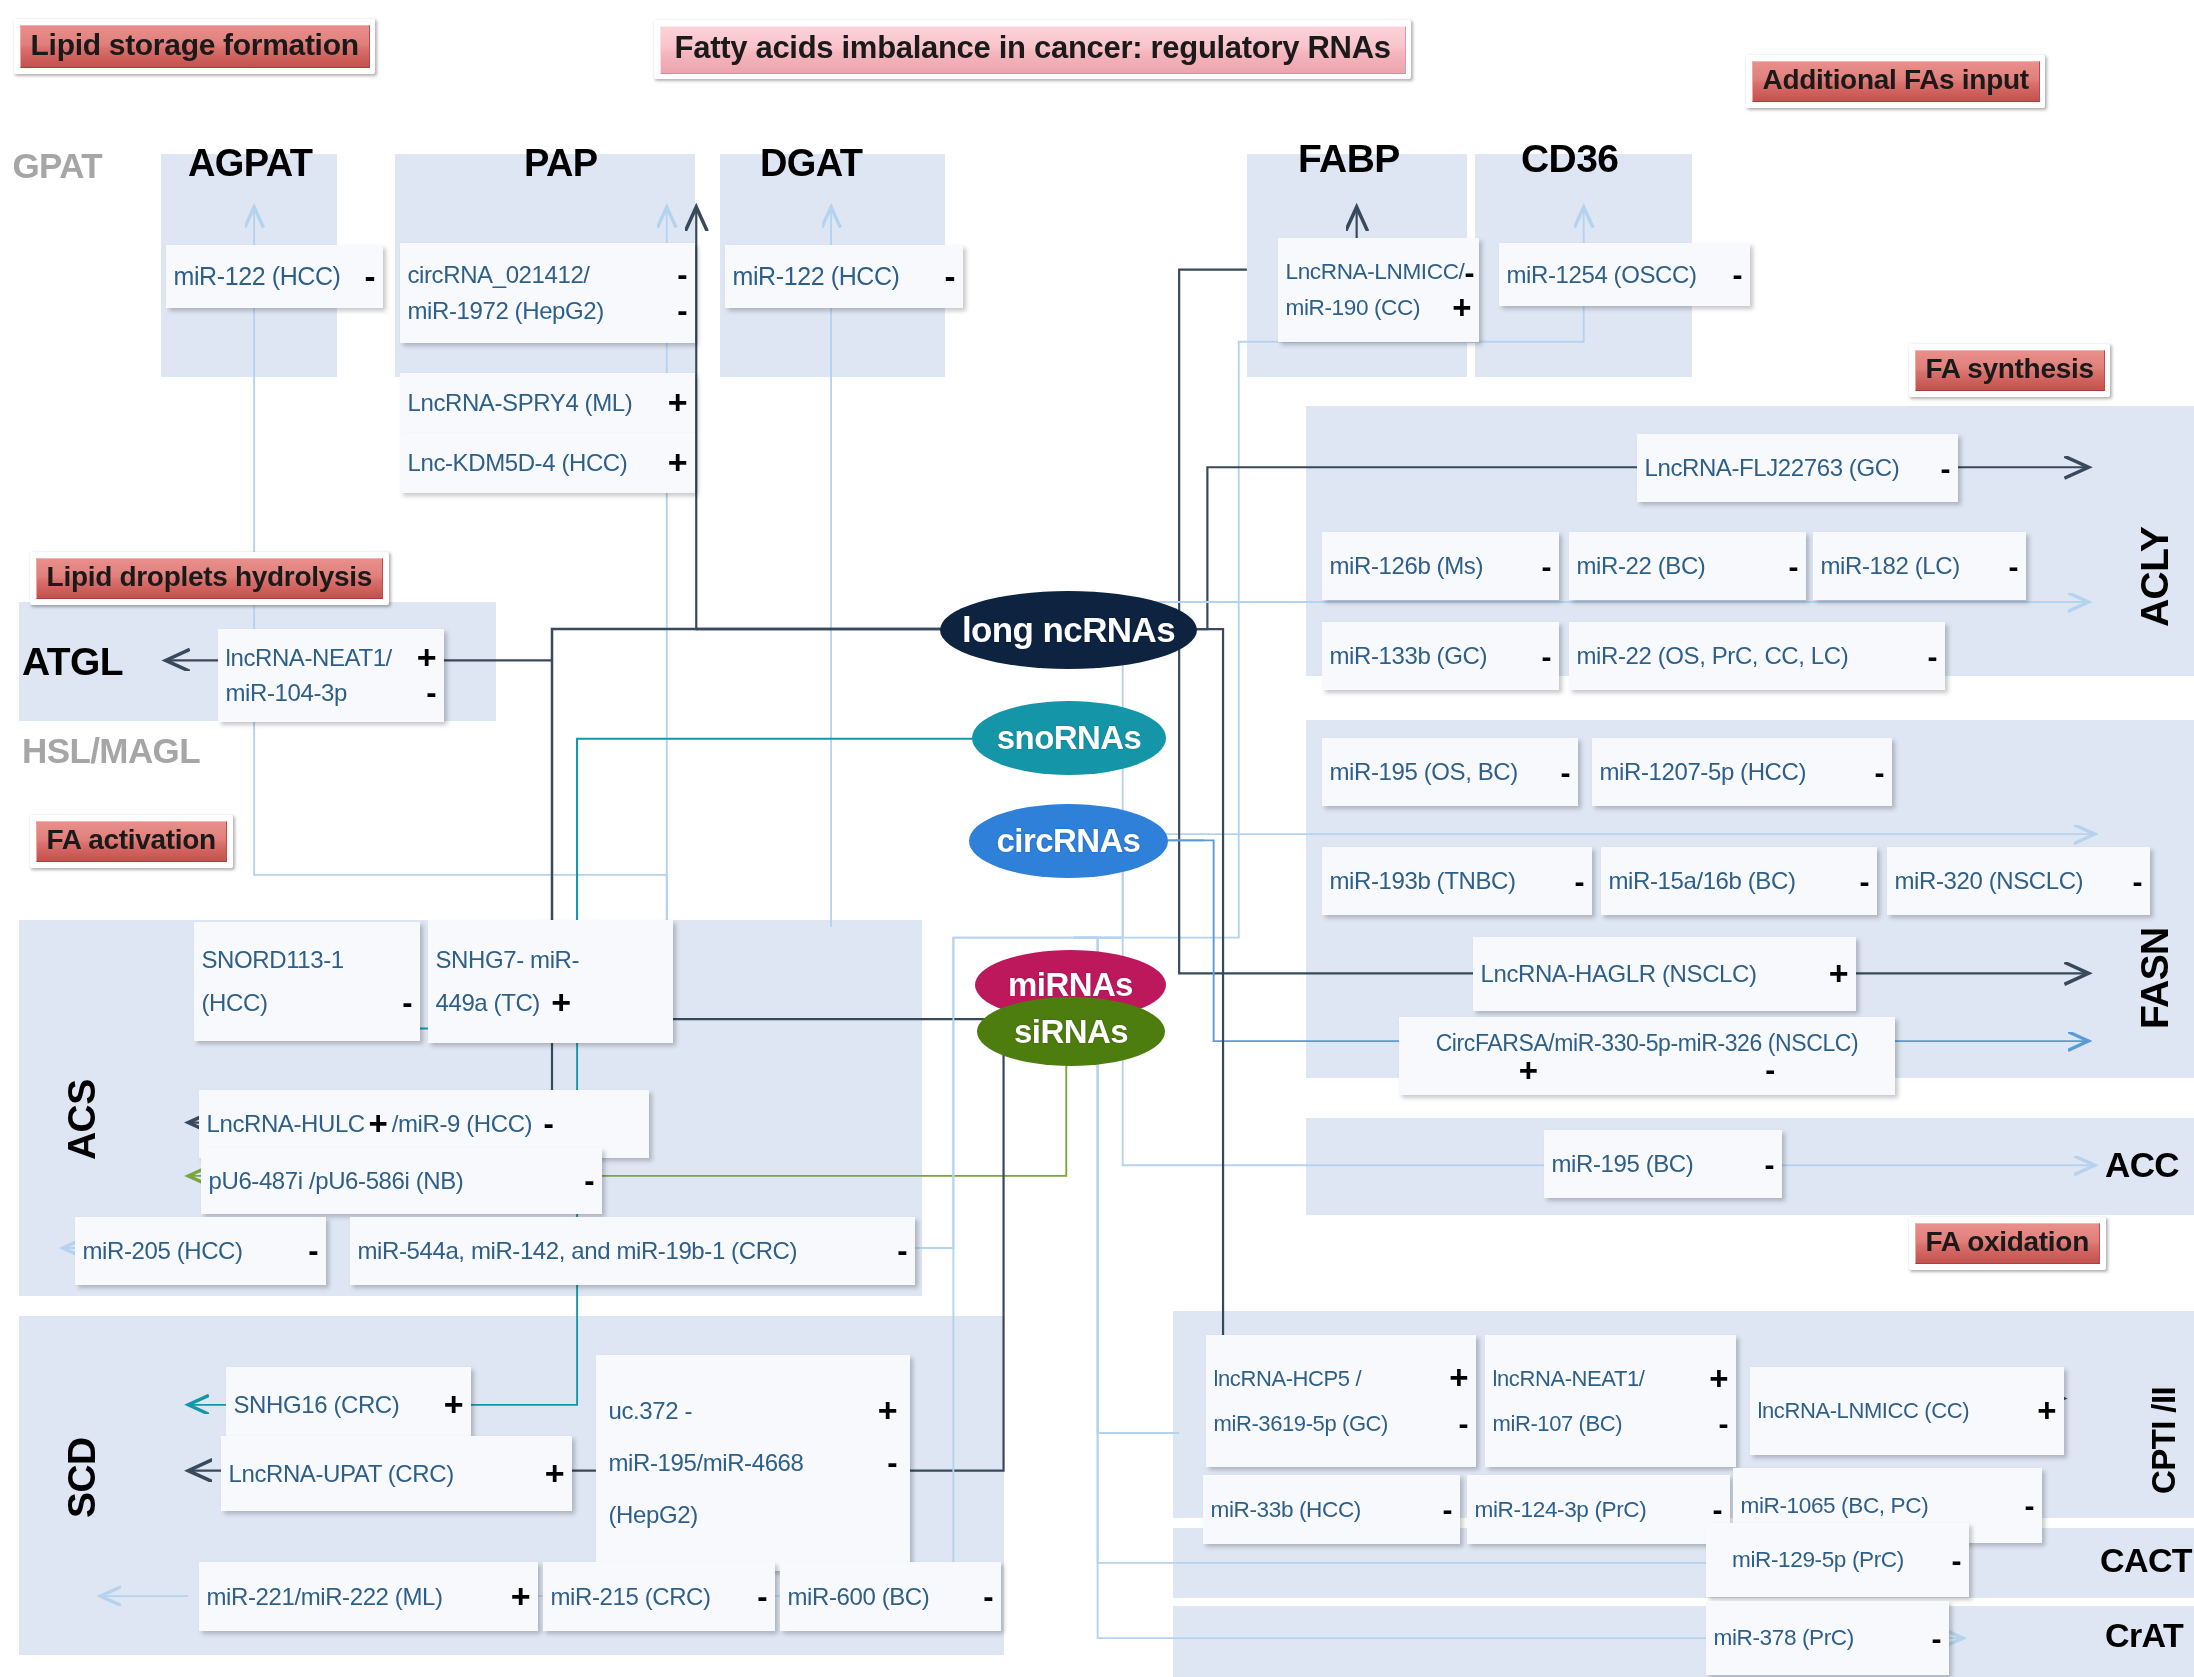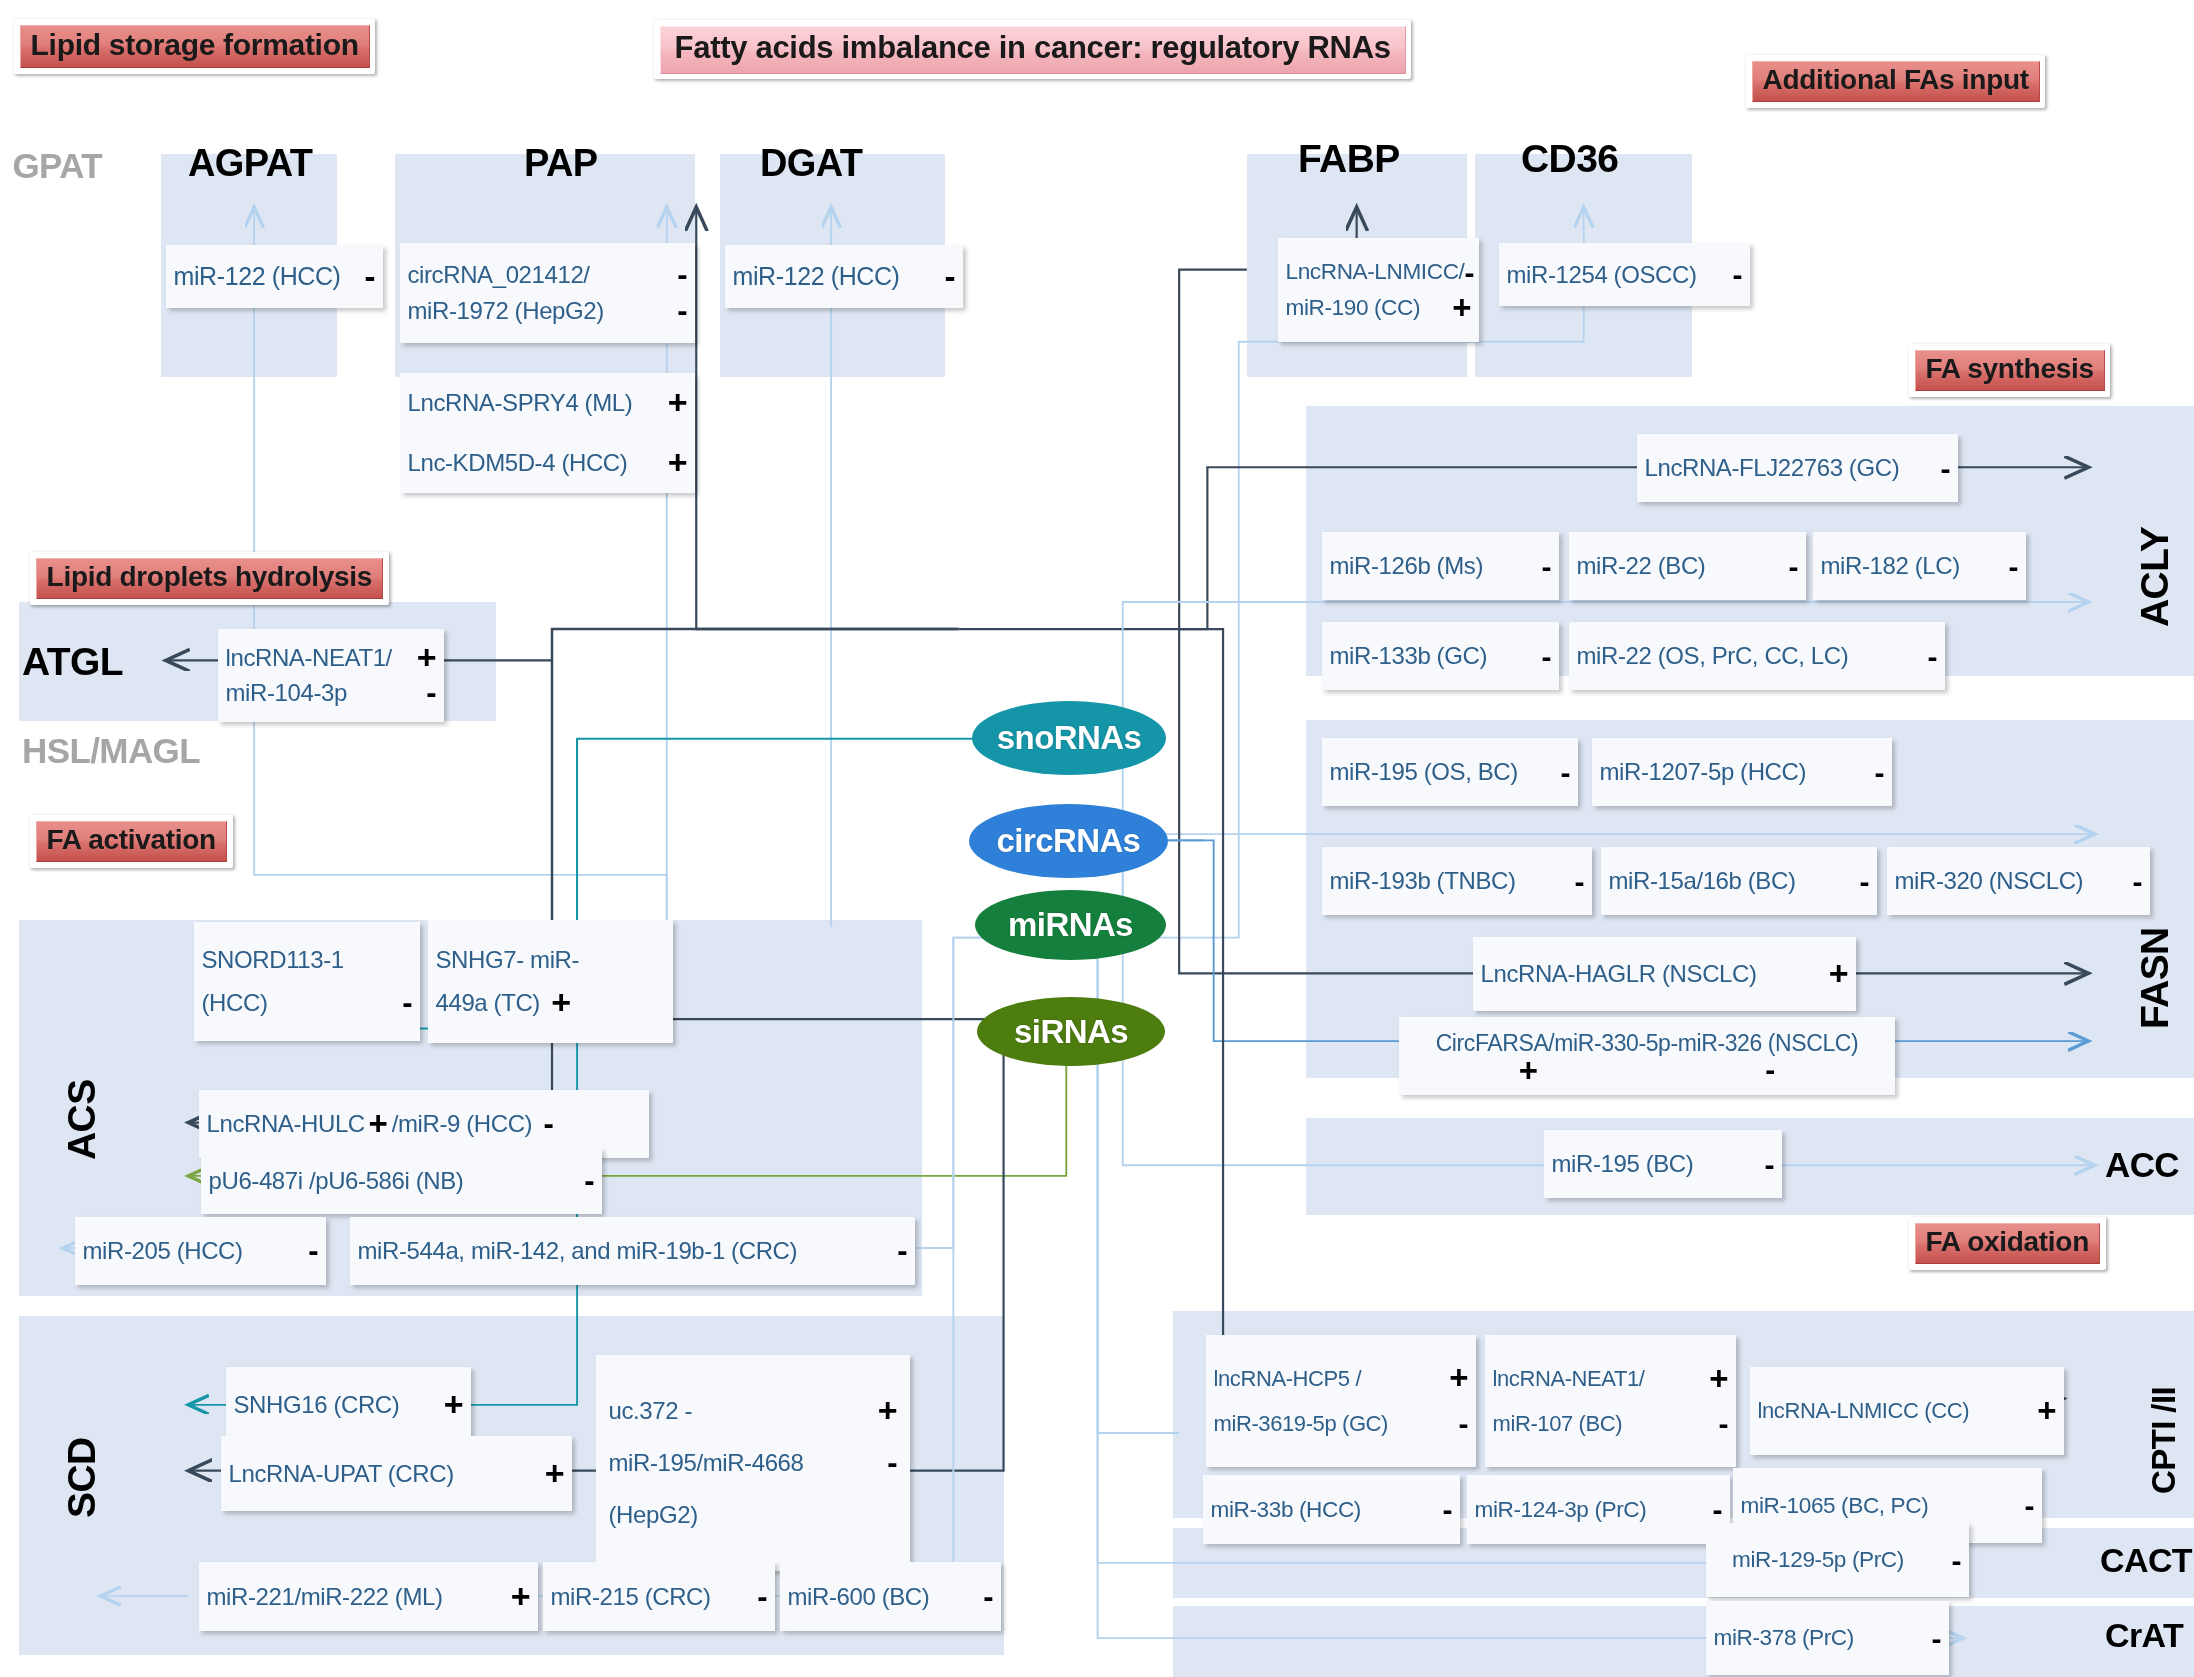--- a/index.html
+++ b/index.html
@@ -246,27 +246,30 @@
   <div class="enz vert" style="left:60px;top:1160px;font-size:39px;transform:rotate(-90deg);">ACS</div>
   <div class="enz vert" style="left:60px;top:1518px;font-size:39px;transform:rotate(-90deg);">SCD</div>
 
   <div class="enz vert" style="left:2133px;top:627px;font-size:39px;transform:rotate(-90deg);">ACLY</div>
   <div class="enz vert" style="left:2133px;top:1029px;font-size:39px;transform:rotate(-90deg);">FASN</div>
   <div class="enz" style="left:2105px;top:1145px;font-size:35px;">ACC</div>
   <div class="enz vert" style="left:2145px;top:1494px;font-size:33px;transform:rotate(-90deg);">CPTI /II</div>
   <div class="enz" style="left:2100px;top:1541px;font-size:34px;">CACT</div>
   <div class="enz" style="left:2105px;top:1616px;font-size:34px;">CrAT</div>
 
+  <div class="oval" style="left:940px;top:591px;width:257px;height:78px;background:#0d2340;font-size:35px;">
+    <span>long ncRNAs</span>
+  </div>
   <div class="oval" style="left:972px;top:701px;width:194px;height:74px;background:#1596a8;font-size:33px;">
     <span>snoRNAs</span>
   </div>
   <div class="oval" style="left:969px;top:804px;width:199px;height:74px;background:#2f80d8;font-size:33px;">
     <span>circRNAs</span>
   </div>
-  <div class="oval" style="left:975px;top:890px;width:191px;height:70px;background:#15803d;font-size:33px;">
+  <div class="oval" style="left:975px;top:950px;width:191px;height:70px;background:#be185d;font-size:33px;">
     <span>miRNAs</span>
   </div>
   <div class="oval" style="left:977px;top:997px;width:188px;height:69px;background:#4d7c0f;font-size:33px;">
     <span>siRNAs</span>
   </div>
 
   <div class="card" style="left:166px;top:245px;width:217px;height:63px;">
     <div class="body" style="justify-content:space-between;">
       <span class="t" style="font-size:25px;">miR-122 (HCC)</span>
       <span class="sign minus" style="font-size:33px;">-</span>

